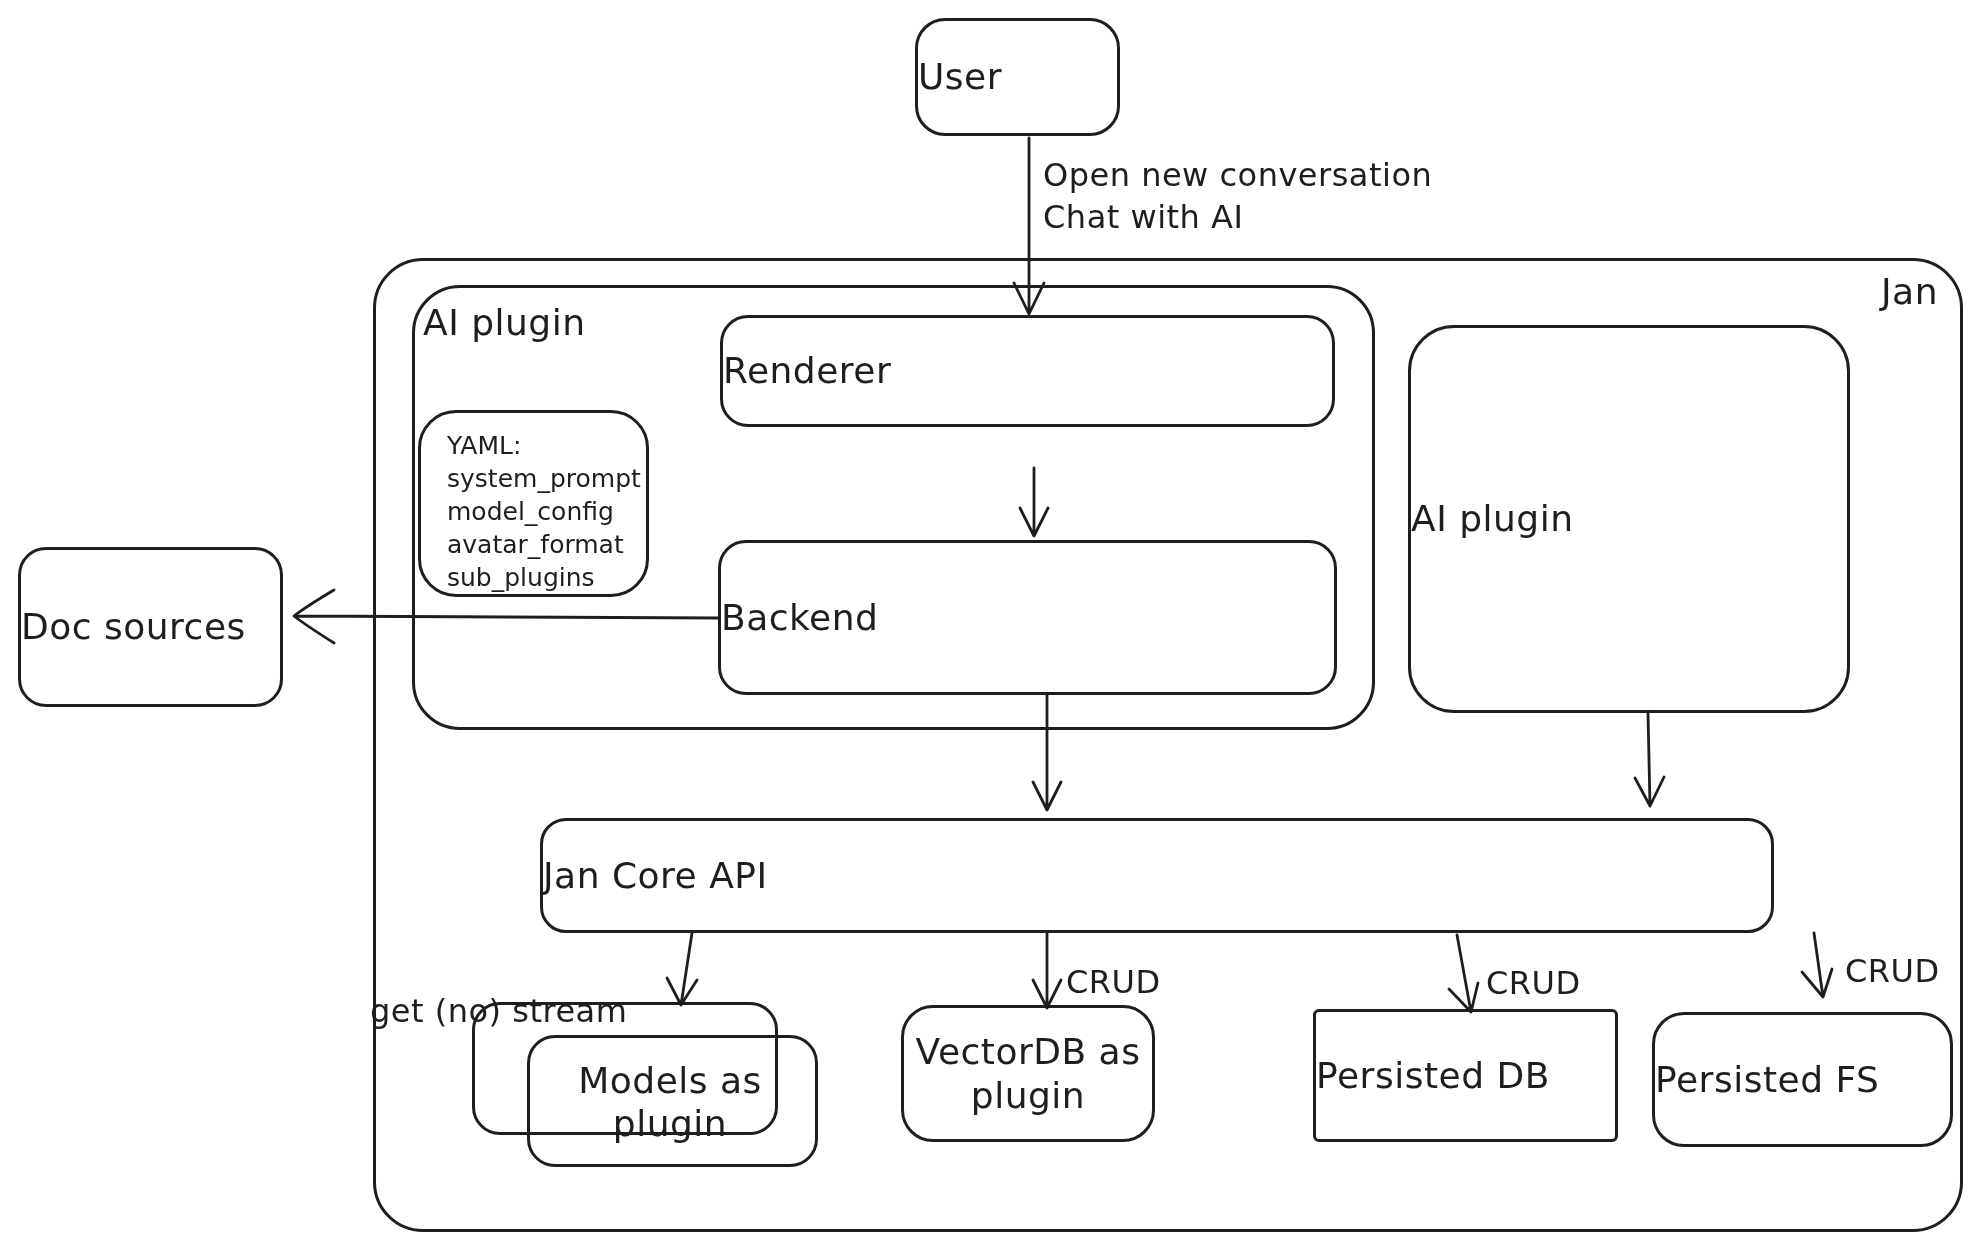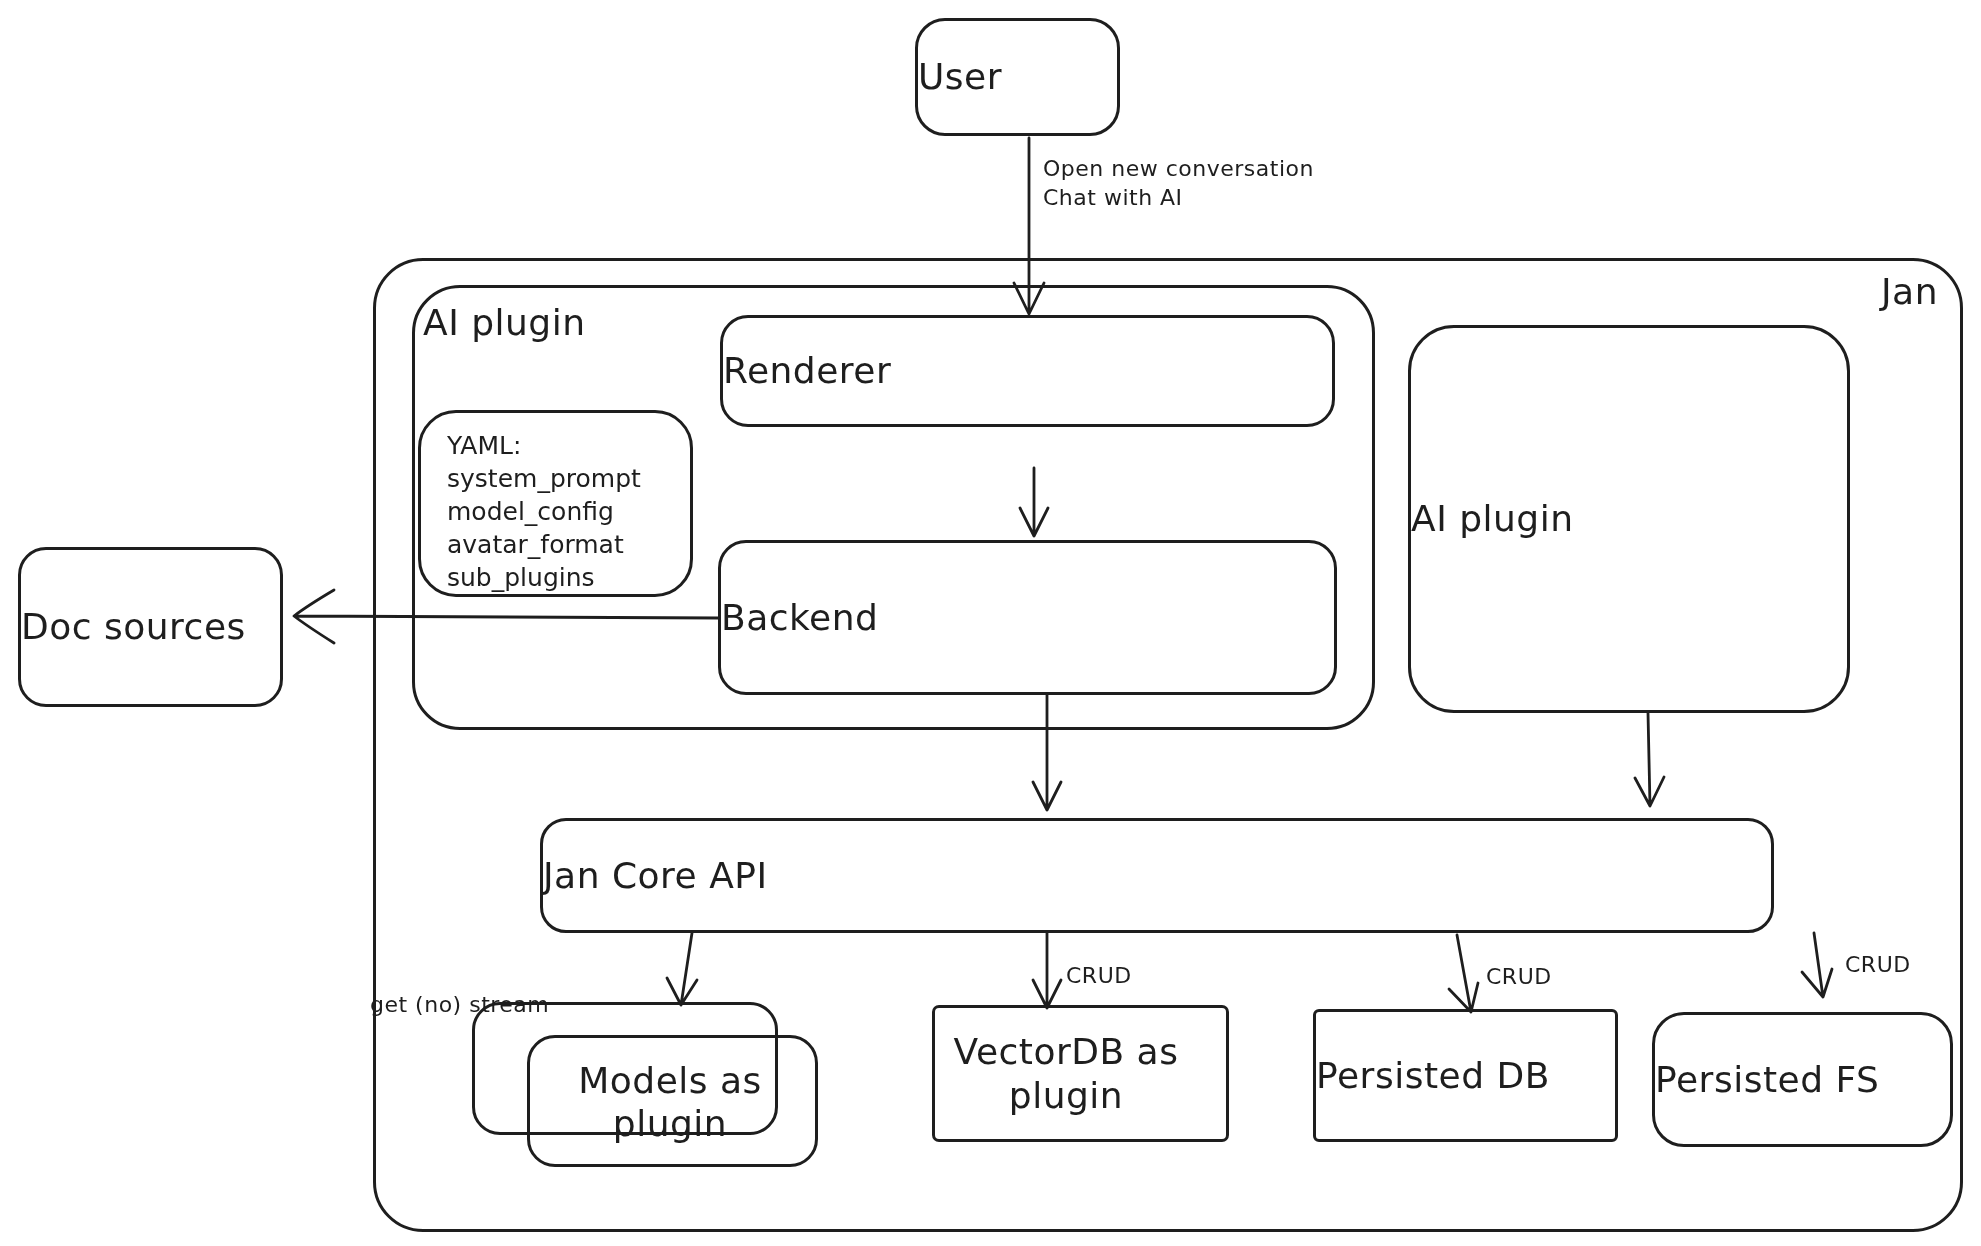--- a/index.html
+++ b/index.html
@@ -39,21 +39,21 @@
     background: transparent;
   }
   .corner-label {
     position: absolute;
     font-size: 36px;
     letter-spacing: 0.5px;
     white-space: nowrap;
   }
   .float-label {
     position: absolute;
-    font-size: 22px;
+    font-size: 32px;
     letter-spacing: 0.5px;
     white-space: nowrap;
     line-height: 1.3;
   }
   .yaml-note {
     position: absolute;
     border: 3px solid #1e1e1e;
     border-radius: 38px;
     box-sizing: border-box;
     padding: 16px 10px 0 26px;
@@ -96,21 +96,21 @@
 
   <div class="float-label" style="left:1043px; top:155px; text-align:left;">
     <div>Open new conversation</div>
     <div>Chat with AI</div>
   </div>
 
   <div class="node" style="left:720px; top:315px; width:615px; height:112px; border-radius:28px;">
     <span class="node-label">Renderer</span>
   </div>
 
-  <div class="yaml-note" style="left:418px; top:410px; width:275px; height:187px;">
+  <div class="yaml-note" style="left:418px; top:410px; width:231px; height:187px;">
     <div>YAML:</div>
     <div>system_prompt</div>
     <div>model_config</div>
     <div>avatar_format</div>
     <div>sub_plugins</div>
   </div>
 
   <div class="node" style="left:718px; top:540px; width:619px; height:155px; border-radius:28px;">
     <span class="node-label">Backend</span>
   </div>
@@ -131,21 +131,21 @@
   <div class="float-label" style="left:1066px; top:962px;">CRUD</div>
   <div class="float-label" style="left:1486px; top:963px;">CRUD</div>
   <div class="float-label" style="left:1845px; top:951px;">CRUD</div>
 
   <div class="node" style="left:472px; top:1002px; width:306px; height:133px; border-radius:28px;"></div>
   <div class="node" style="left:527px; top:1035px; width:291px; height:132px; border-radius:28px;"></div>
   <div style="position:absolute; left:500px; top:1042px; width:340px; height:120px; display:flex; align-items:center; justify-content:center; text-align:center;">
     <span class="node-label wrap-240">Models as plugin</span>
   </div>
 
-  <div class="node" style="left:932px; top:1005px; width:297px; height:137px; border-radius:7px;">
+  <div class="node" style="left:901px; top:1005px; width:254px; height:137px; border-radius:32px;">
     <span class="node-label wrap-260">VectorDB as plugin</span>
   </div>
 
   <div class="node" style="left:1313px; top:1009px; width:305px; height:133px; border-radius:6px;">
     <span class="node-label">Persisted DB</span>
   </div>
 
   <div class="node" style="left:1652px; top:1012px; width:301px; height:135px; border-radius:32px;">
     <span class="node-label">Persisted FS</span>
   </div>

